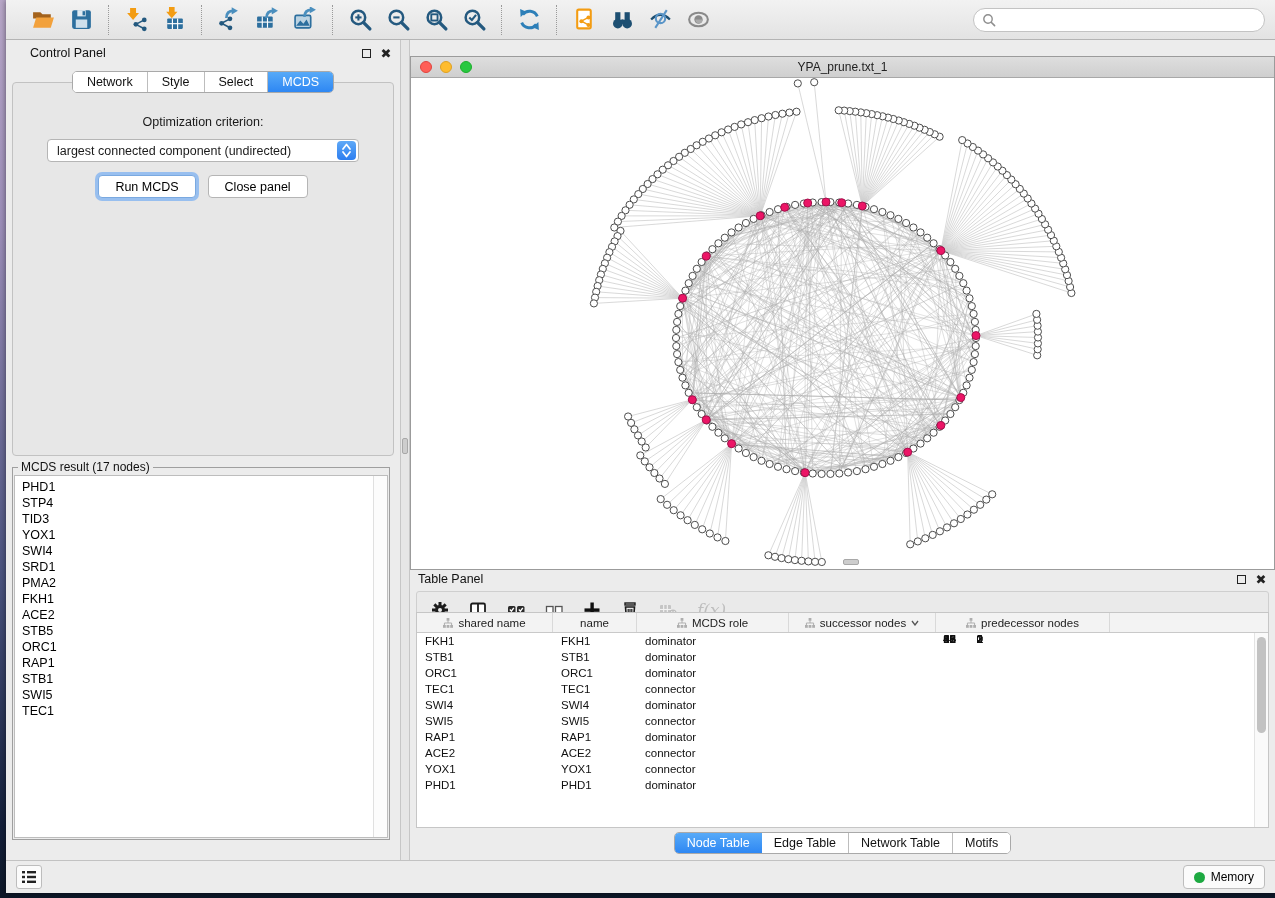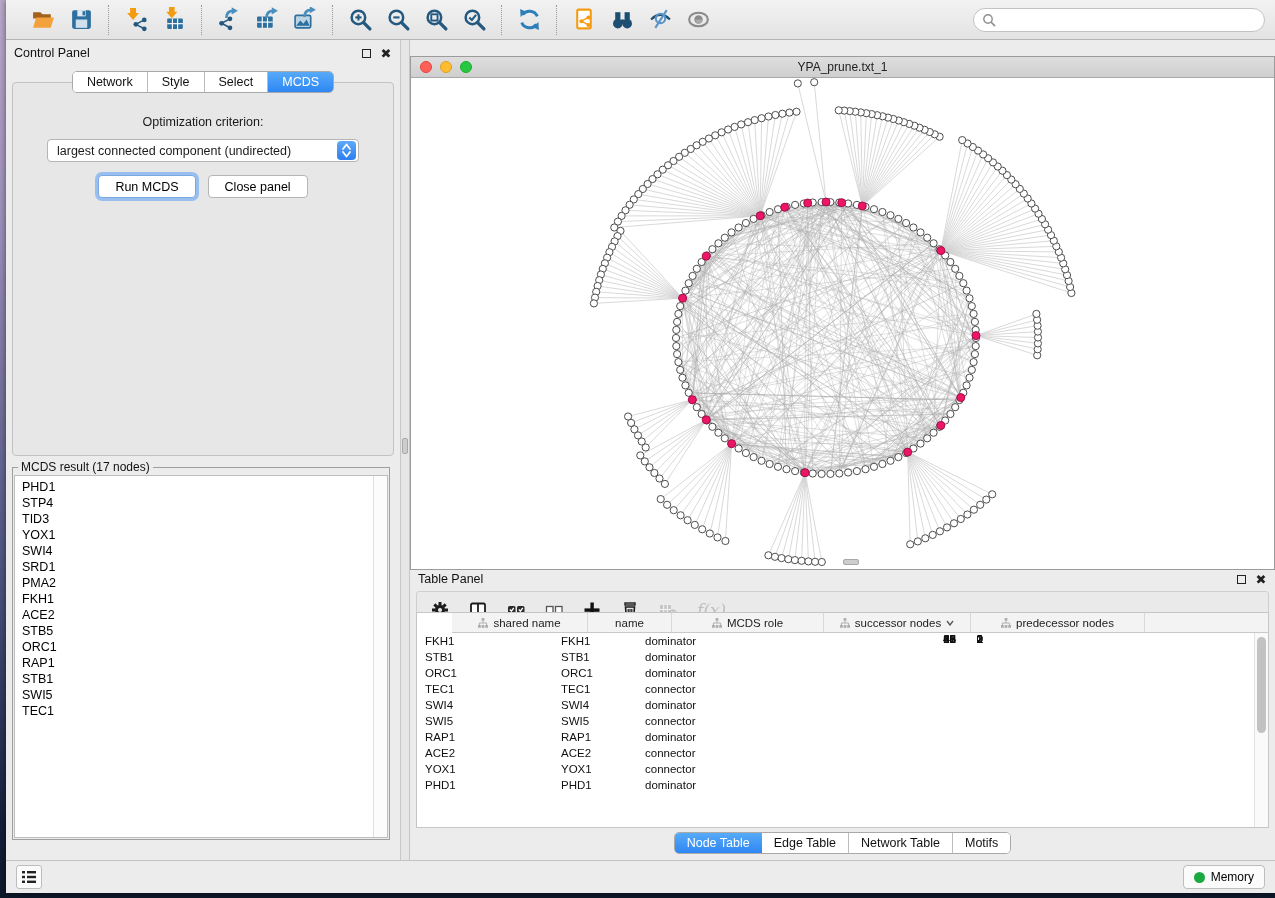--- a/index.html
+++ b/index.html
@@ -22,21 +22,21 @@
     align-items:center; justify-content:center; cursor:pointer; }
   .tbtn svg { width:25px; height:25px; }
   .searchwrap { margin-left:auto; }
   .searchbox { width:292px; height:24px; border:1px solid #c3c3c3; border-radius:13px;
     background:#fff; display:flex; align-items:center; padding:0 8px; }
   .searchbox input { border:none; outline:none; flex:1; font-size:12px; background:transparent;
     font-family:"Liberation Sans",sans-serif; }
 
   
   .main { position:absolute; left:0; top:40px; right:0; bottom:33px; }
-  .control-panel { position:absolute; left:0; top:0; width:394px; bottom:0; }
+  .control-panel { position:absolute; left:0; top:0; width:394px; bottom:0;padding-left:16px; }
   .panel-head { height:22px; display:flex; align-items:center; padding:4px 8px 0 8px; }
   .panel-title { font-size:12.5px; color:#111; }
   .panel-head .winbtns { margin-left:auto; display:flex; gap:8px; align-items:center; }
   .wbtn { width:12px; height:12px; display:flex; align-items:center; justify-content:center;
     cursor:pointer; color:#222; font-size:11px; }
   .float-glyph { width:9px; height:9px; border:1.5px solid #222; }
   .close-glyph { font-weight:bold; font-size:13px; line-height:9px; }
 
   
   .tabs-row { position:absolute; left:0; right:0; top:31px; display:flex; justify-content:center; z-index:3; }
@@ -95,21 +95,21 @@
   .table-panel { position:absolute; left:0; right:0; top:526px; bottom:0; }
   .tp-toolbar { margin:3px 6px 0 6px; height:38px; background:#eaeaea;
     border:1px solid #cfcfcf; border-radius:3px; display:flex; align-items:center; gap:20px;
     padding:0 14px; }
   .tp-btn { border:none; background:transparent; display:flex; align-items:center;
     justify-content:center; cursor:pointer; height:26px; }
   .tp-btn.disabled { opacity:.45; cursor:default; }
   .fx-text { font-family:"DejaVu Serif",serif; font-style:italic; font-size:17px; color:#8a8a8a; }
 
   .ntable { position:absolute; left:6px; right:6px; top:46px; bottom:32px; background:#fff;
-    border:1px solid #c6c6c6;padding-left:35px; }
+    border:1px solid #c6c6c6; }
   .thead { display:flex; height:20px; background:#f3f3f3; border-bottom:1px solid #c9c9c9; }
   .th { display:flex; align-items:center; justify-content:center; gap:5px; font-size:11.5px;
     color:#222; border-right:1px solid #d9d9d9; cursor:pointer; }
   .th .tree-icon { opacity:.65; }
   .trow { display:flex; height:16px; align-items:center; cursor:default; }
   .td { font-size:11.5px; color:#111; overflow:hidden; white-space:nowrap; }
   .td.left { padding-left:8px; text-align:left; }
   .td.right { padding-right:12px; text-align:right; }
   .tbody { position:absolute; left:0; right:14px; top:20px; bottom:0; }
   .tscroll { position:absolute; right:0; top:20px; bottom:0; width:14px; background:#fafafa;

